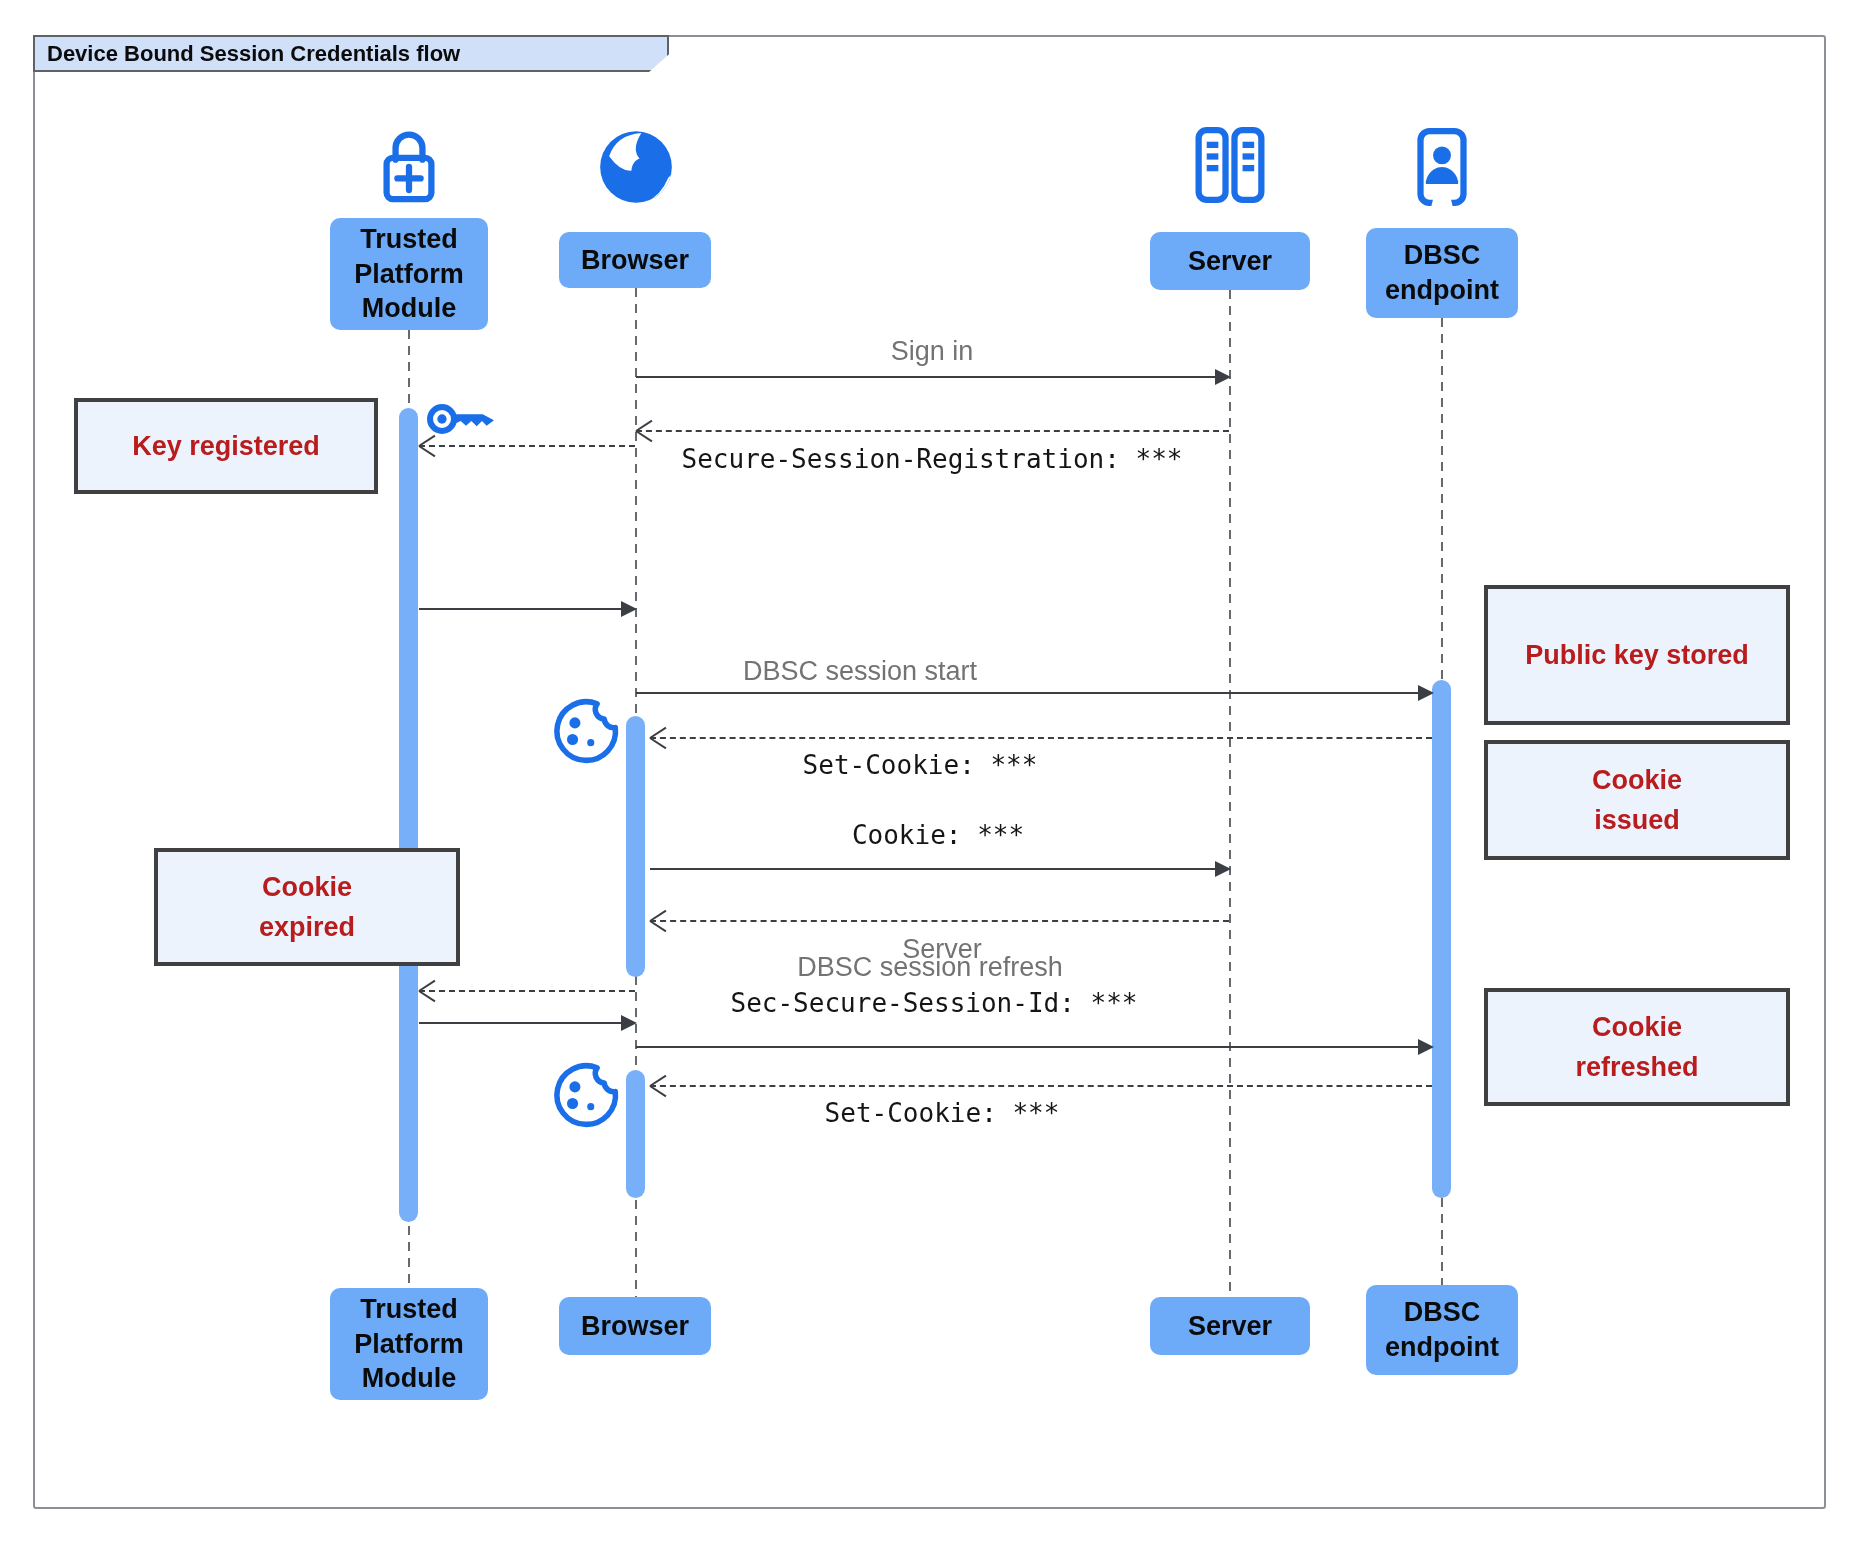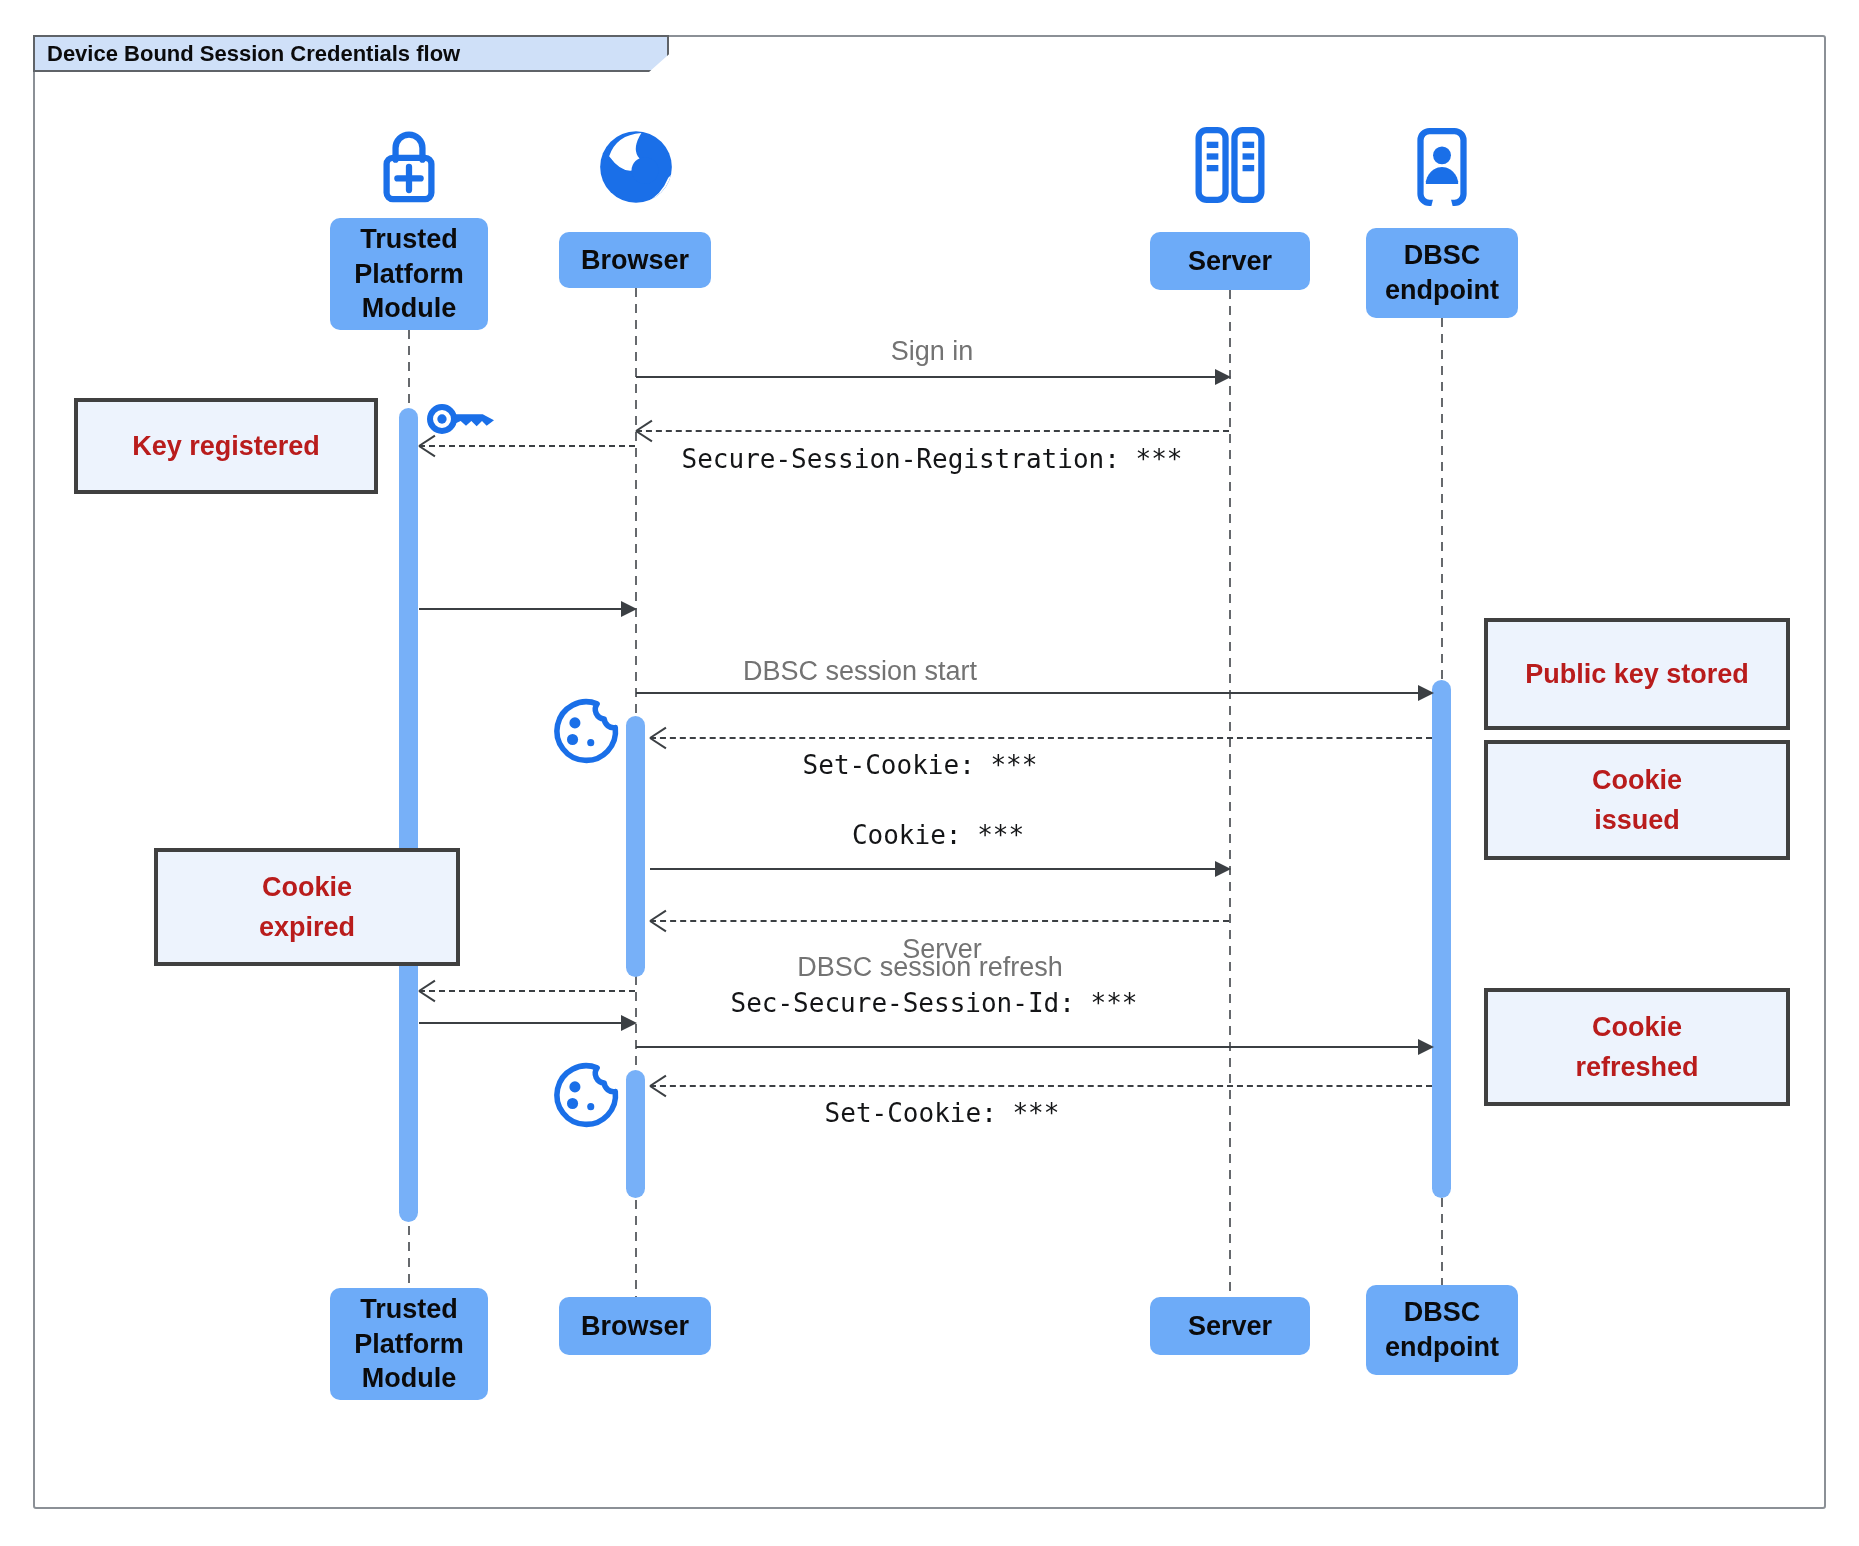--- a/index.html
+++ b/index.html
@@ -141,21 +141,21 @@
 
   <div class="actor-box" style="left:330px;top:1288px;width:158px;height:112px;">Trusted
 Platform
 Module</div>
   <div class="actor-box" style="left:559px;top:1297px;width:152px;height:58px;">Browser</div>
   <div class="actor-box" style="left:1150px;top:1297px;width:160px;height:58px;">Server</div>
   <div class="actor-box" style="left:1366px;top:1285px;width:152px;height:90px;">DBSC
 endpoint</div>
 
   <div class="note" style="left:74px;top:398px;width:304px;height:96px;">Key registered</div>
-  <div class="note" style="left:1484px;top:618px;width:306px;height:112px;">Public key stored</div>
+  <div class="note" style="left:1484px;top:585px;width:306px;height:140px;">Public key stored</div>
   <div class="note" style="left:1484px;top:740px;width:306px;height:120px;">Cookie
 issued</div>
   <div class="note" style="left:154px;top:848px;width:306px;height:118px;">Cookie
 expired</div>
   <div class="note" style="left:1484px;top:988px;width:306px;height:118px;">Cookie
 refreshed</div>
 
   <div class="arrow solid head-right" style="left:636px;top:376px;width:593px;"></div>
   <div class="arrow dashed head-left" style="left:636px;top:430px;width:593px;"></div>
   <div class="arrow dashed head-left" style="left:419px;top:445px;width:216px;"></div>

